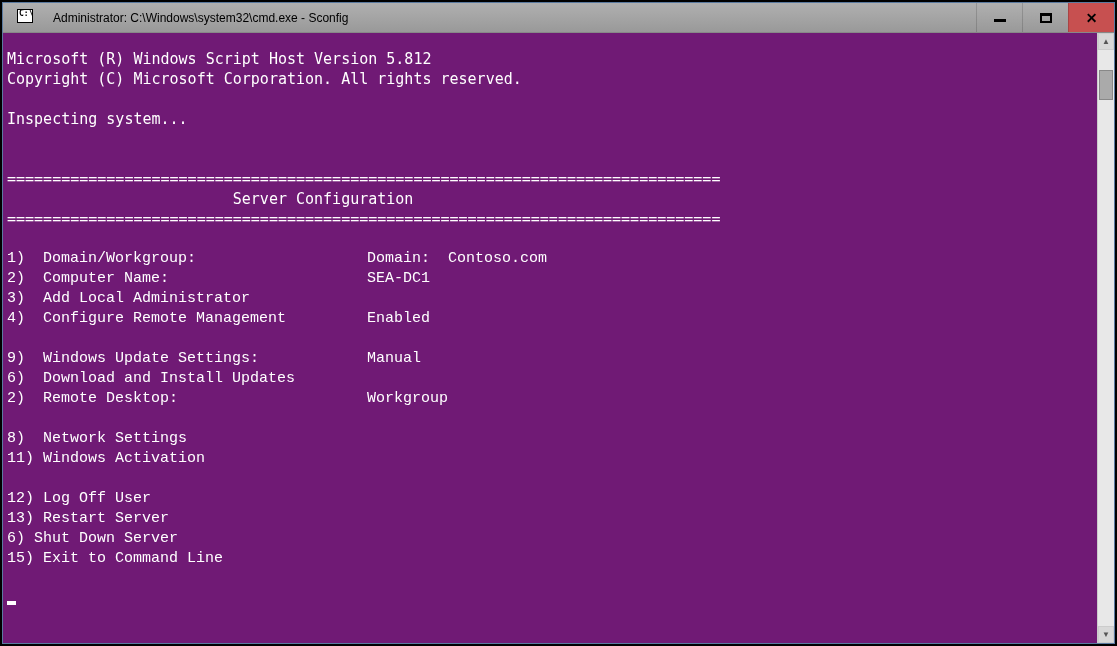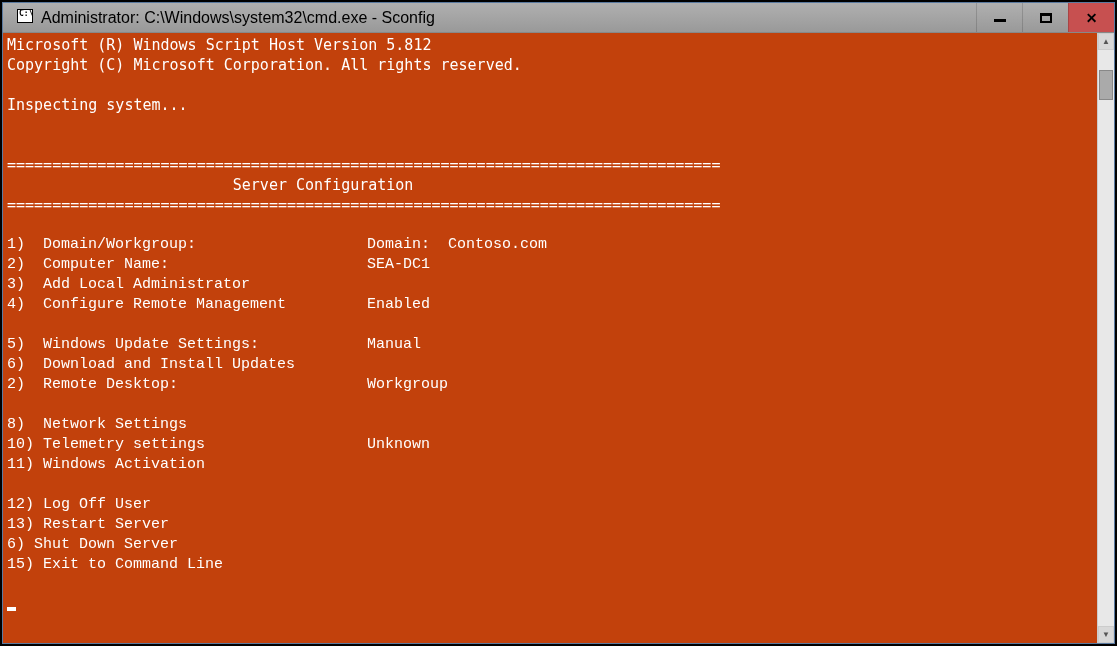--- a/index.html
+++ b/index.html
@@ -50,22 +50,22 @@
       top: -1px;
       left: 1px;
       color: #000;
       font-weight: bold;
     }
     .titlebar-icon-wrap {
       position: relative;
       margin-left: 6px;
     }
     .title-text {
-      margin-left: 8px;
-      font-size: 16px;
+      margin-left: 20px;
+      font-size: 12px;
       color: #000;
       flex: 1;
       white-space: nowrap;
     }
     .win-controls {
       display: flex;
       height: 100%;
     }
     .win-btn {
       width: 46px;
@@ -104,26 +104,26 @@
       color: #000;
     }
     .client-area {
       flex: 1;
       display: flex;
       position: relative;
       background: #fff;
     }
     .console {
       flex: 1;
-      background: #c2410c;
+      background: #701a75;
       color: #fff;
       font-family: "Consolas", "Lucida Console", monospace;
       font-size: 15px;
       line-height: 20px;
-      padding: 2px 2px 2px 4px;
+      padding: 16px 2px 2px 4px;
       white-space: pre;
       overflow: hidden;
       position: relative;
     }
     .scrollbar {
       width: 17px;
       background: #e8e8e8;
       display: flex;
       flex-direction: column;
       border-left: 1px solid #ccc;
@@ -191,22 +191,22 @@
 <span>Copyright (C) Microsoft Corporation. All rights reserved.</span>
 
 <span>Inspecting system...</span>
 
 
 <span>===============================================================================</span>
 <span>                         Server Configuration</span>
 <span>===============================================================================</span>
 
 <div id="menu-container"><span class="menu-row"><span>1)  Domain/Workgroup:                   </span><span>Domain:  Contoso.com</span></span><span class="menu-row"><span>2)  Computer Name:                      </span><span>SEA-DC1</span></span><span class="menu-row"><span>3)  Add Local Administrator             </span><span></span></span><span class="menu-row"><span>4)  Configure Remote Management         </span><span>Enabled</span></span>
-<span class="menu-row"><span>5)  Windows Update Settings:            </span><span>Manual</span></span><span class="menu-row"><span>6)  Download and Install Updates        </span><span></span></span><span class="menu-row"><span>2)  Remote Desktop:                     </span><span>Workgroup</span></span>
-<span class="menu-row"><span>8)  Network Settings                    </span><span></span></span><span class="menu-row"><span>10) Telemetry settings                  </span><span>Unknown</span></span><span class="menu-row"><span>11) Windows Activation                  </span><span></span></span>
+<span class="menu-row"><span>9)  Windows Update Settings:            </span><span>Manual</span></span><span class="menu-row"><span>6)  Download and Install Updates        </span><span></span></span><span class="menu-row"><span>2)  Remote Desktop:                     </span><span>Workgroup</span></span>
+<span class="menu-row"><span>8)  Network Settings                    </span><span></span></span><span class="menu-row"><span>11) Windows Activation                  </span><span></span></span>
 <span class="menu-row"><span>12) Log Off User                        </span><span></span></span><span class="menu-row"><span>13) Restart Server                      </span><span></span></span><span class="menu-row"><span>6) Shut Down Server                    </span><span></span></span><span class="menu-row"><span>15) Exit to Command Line                </span><span></span></span></div>
 <span class="cursor"></span></div>
     <div class="scrollbar">
       <div class="sb-arrow">▲</div>
       <div class="sb-track">
         <div class="sb-thumb"></div>
       </div>
       <div class="sb-arrow">▼</div>
     </div>
   </div>

